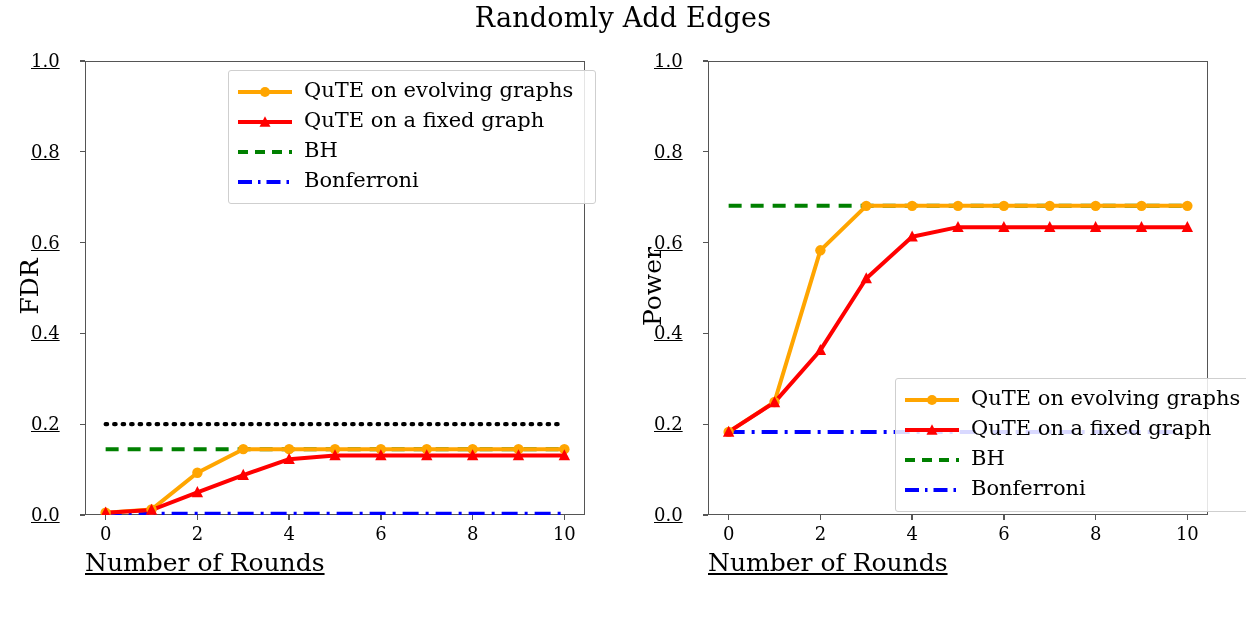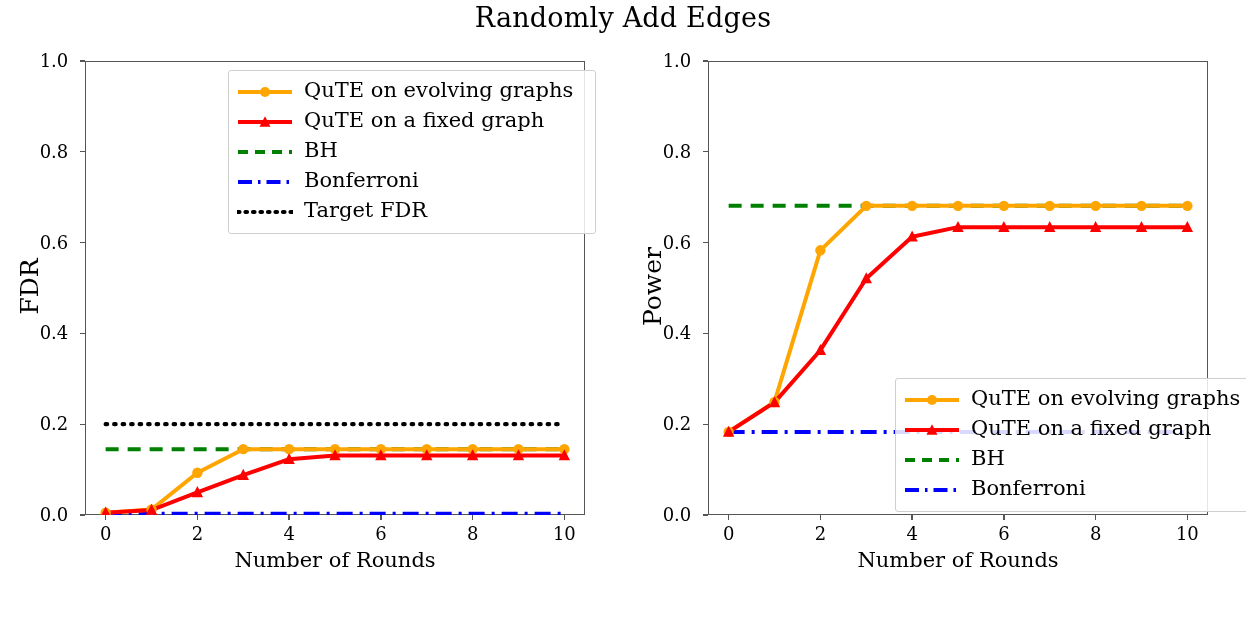--- a/index.html
+++ b/index.html
@@ -54,29 +54,31 @@
   .ylabel {
     position: absolute;
     font-size: 25px;
     transform-origin: 50% 50%;
     transform: rotate(-90deg);
     text-align: center;
     white-space: nowrap;
   }
   .xlabel {
     position: absolute;
-    font-size: 21px;
-    text-align: center;
-    white-space: nowrap;
+    font-size: 25px;
+    text-align: left;
+    white-space: nowrap;
+    text-decoration: underline;
   }
   .tick-label-y {
     position: absolute;
     font-size: 18px;
-    text-align: center;
-    white-space: nowrap;
+    text-align: left;
+    white-space: nowrap;
+    text-decoration: underline;
   }
   .tick-label-x {
     position: absolute;
     font-size: 18px;
     text-align: center;
     white-space: nowrap;
   }
   .tick-mark {
     position: absolute;
     background: #555555;
@@ -184,28 +186,20 @@
           <div class="legend-label">BH</div>
         </div>
         <div class="legend-row">
           <div class="legend-sample">
             <svg width="56" height="22">
               <line x1="1" y1="11" x2="55" y2="11" stroke="#0000FF" stroke-width="3.8" stroke-linecap="butt" stroke-dasharray="14,6,2.5,6"></line>
             </svg>
           </div>
           <div class="legend-label">Bonferroni</div>
         </div>
-        <div class="legend-row">
-          <div class="legend-sample">
-            <svg width="56" height="22">
-              <line x1="1" y1="11" x2="55" y2="11" stroke="#000000" stroke-width="4.2" stroke-linecap="round" stroke-dasharray="1.5,6"></line>
-            </svg>
-          </div>
-          <div class="legend-label">Target FDR</div>
-        </div>
       </div>
   <div class="tick-mark" style="left: 80px; top: 514.35px; width: 5px; height: 1.3px;"></div>
       <div class="tick-label-y" style="width: 46px; left: 31px; top: 504px;">0.0</div>
       <div class="tick-mark" style="left: 80px; top: 423.55px; width: 5px; height: 1.3px;"></div>
       <div class="tick-label-y" style="width: 46px; left: 31px; top: 413.2px;">0.2</div>
       <div class="tick-mark" style="left: 80px; top: 332.75px; width: 5px; height: 1.3px;"></div>
       <div class="tick-label-y" style="width: 46px; left: 31px; top: 322.4px;">0.4</div>
       <div class="tick-mark" style="left: 80px; top: 241.95px; width: 5px; height: 1.3px;"></div>
       <div class="tick-label-y" style="width: 46px; left: 31px; top: 231.6px;">0.6</div>
       <div class="tick-mark" style="left: 80px; top: 151.15px; width: 5px; height: 1.3px;"></div>

